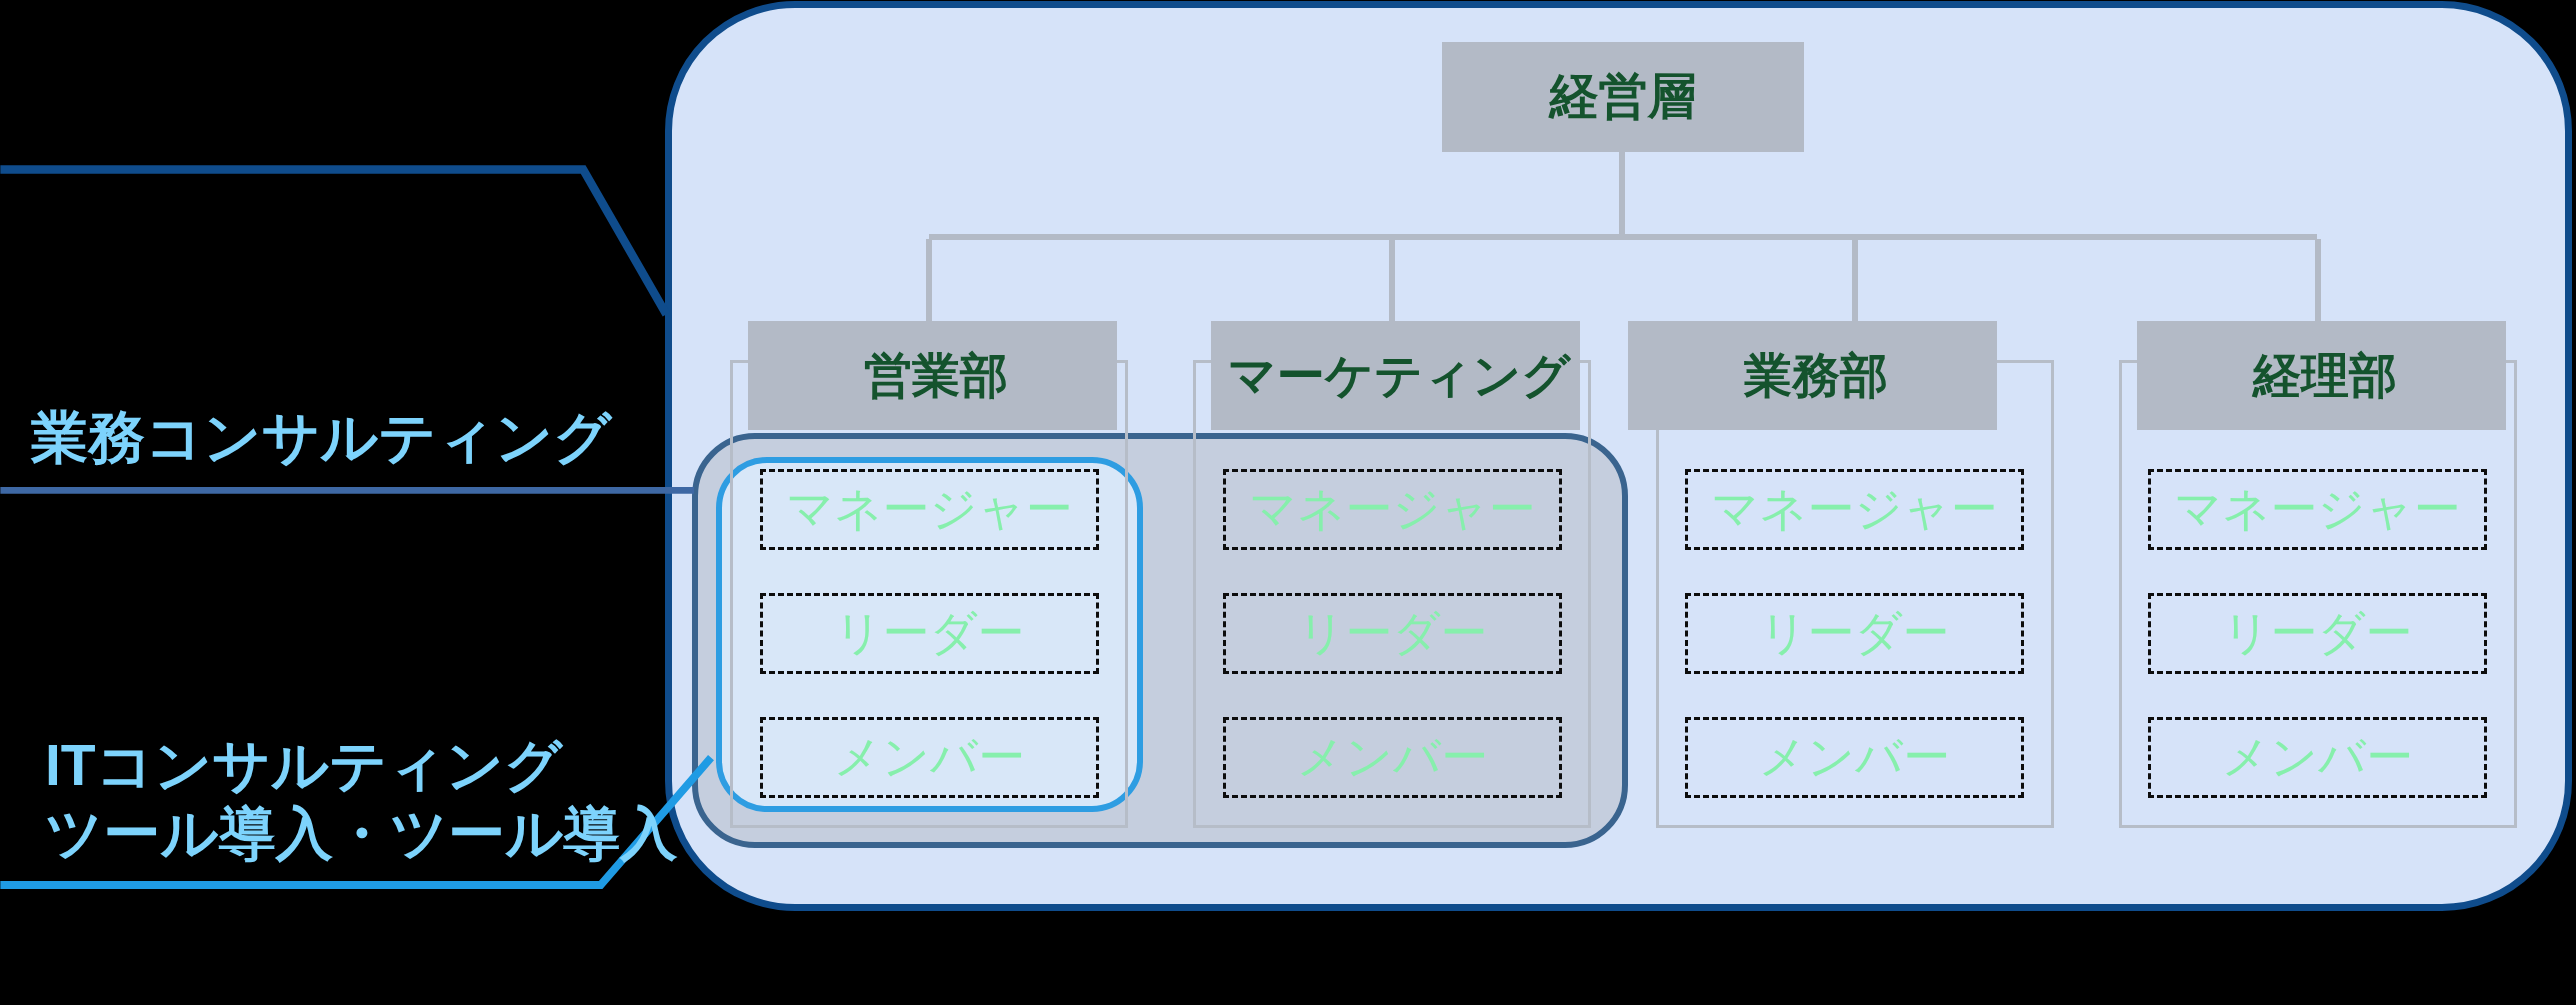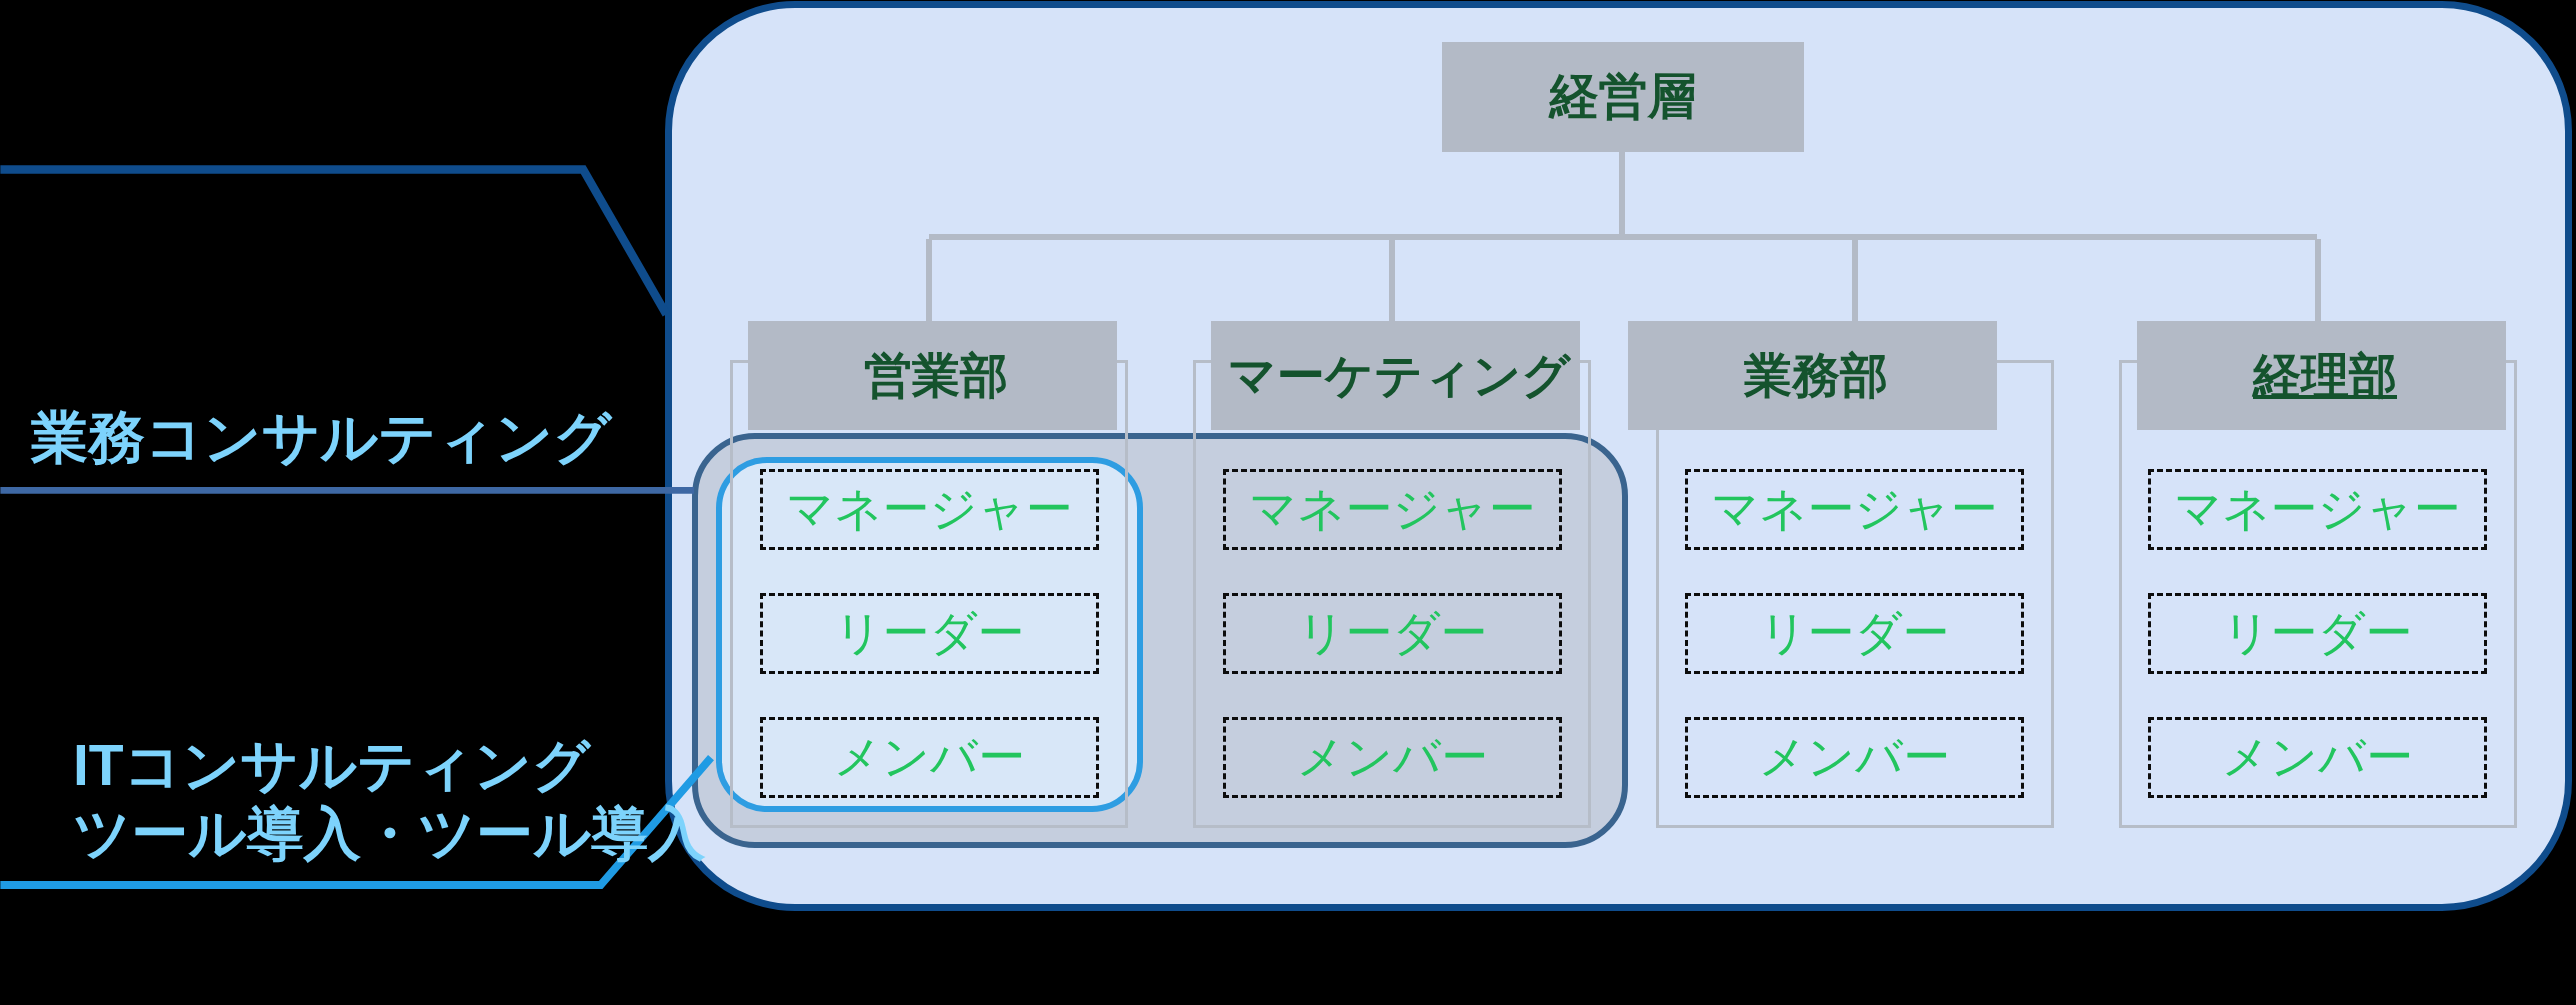--- a/index.html
+++ b/index.html
@@ -27,32 +27,32 @@
   
   .outline{position:absolute;top:360px;width:398px;height:468px;
          border:3.6px solid #B6BDC8;box-sizing:border-box;z-index:4;}
   .o1{left:730px;} .o2{left:1193px;} .o3{left:1656px;} .o4{left:2119px;}
   
   .gbox{position:absolute;background:#B3BAC6;color:#14532d;font-weight:bold;
          font-size:48px;display:flex;align-items:center;justify-content:center;
          z-index:5;white-space:nowrap;}
   .topbox{left:1442px;top:42px;width:362px;height:110px;font-size:49px;}
   .hdr{top:321px;width:362px;height:109px;padding-left:7px;}
-  .h1{left:748px;} .h2{left:1211px;} .h3{left:1628px;font-family:Liberation Serif, serif;} .h4{left:2137px;text-decoration:underline;}
+  .h1{left:748px;} .h2{left:1211px;} .h3{left:1628px;font-family:Liberation Serif, serif;} .h4{left:2137px;}
   
   .role{position:absolute;width:339px;height:81px;border:3px dashed #0D0D0D;
-         box-sizing:border-box;color:#22c55e;font-size:47px;
+         box-sizing:border-box;color:#86efac;font-size:47px;
          display:flex;align-items:center;justify-content:center;z-index:6;white-space:nowrap;}
   .x1{left:760px;} .x2{left:1223px;} .x3{left:1685px;} .x4{left:2148px;}
   .r1{top:469px;} .r2{top:593px;} .r3{top:717px;}
   
   .callout{position:absolute;color:#7dd3fc;font-weight:bold;font-size:57px;
          line-height:68px;z-index:8;white-space:pre;}
   .lab1{left:31px;top:403px;}
-  .lab2{left:45px;top:731px;margin-left:28px;}
+  .lab2{left:45px;top:731px;}
   
   .pointers{position:absolute;left:0;top:0;z-index:7;pointer-events:none;}
 </style>
 </head>
 <body>
 
 <div class="stage">
 
   
   <svg class="pointers" width="2576" height="1005" viewBox="0 0 4269 1666">

